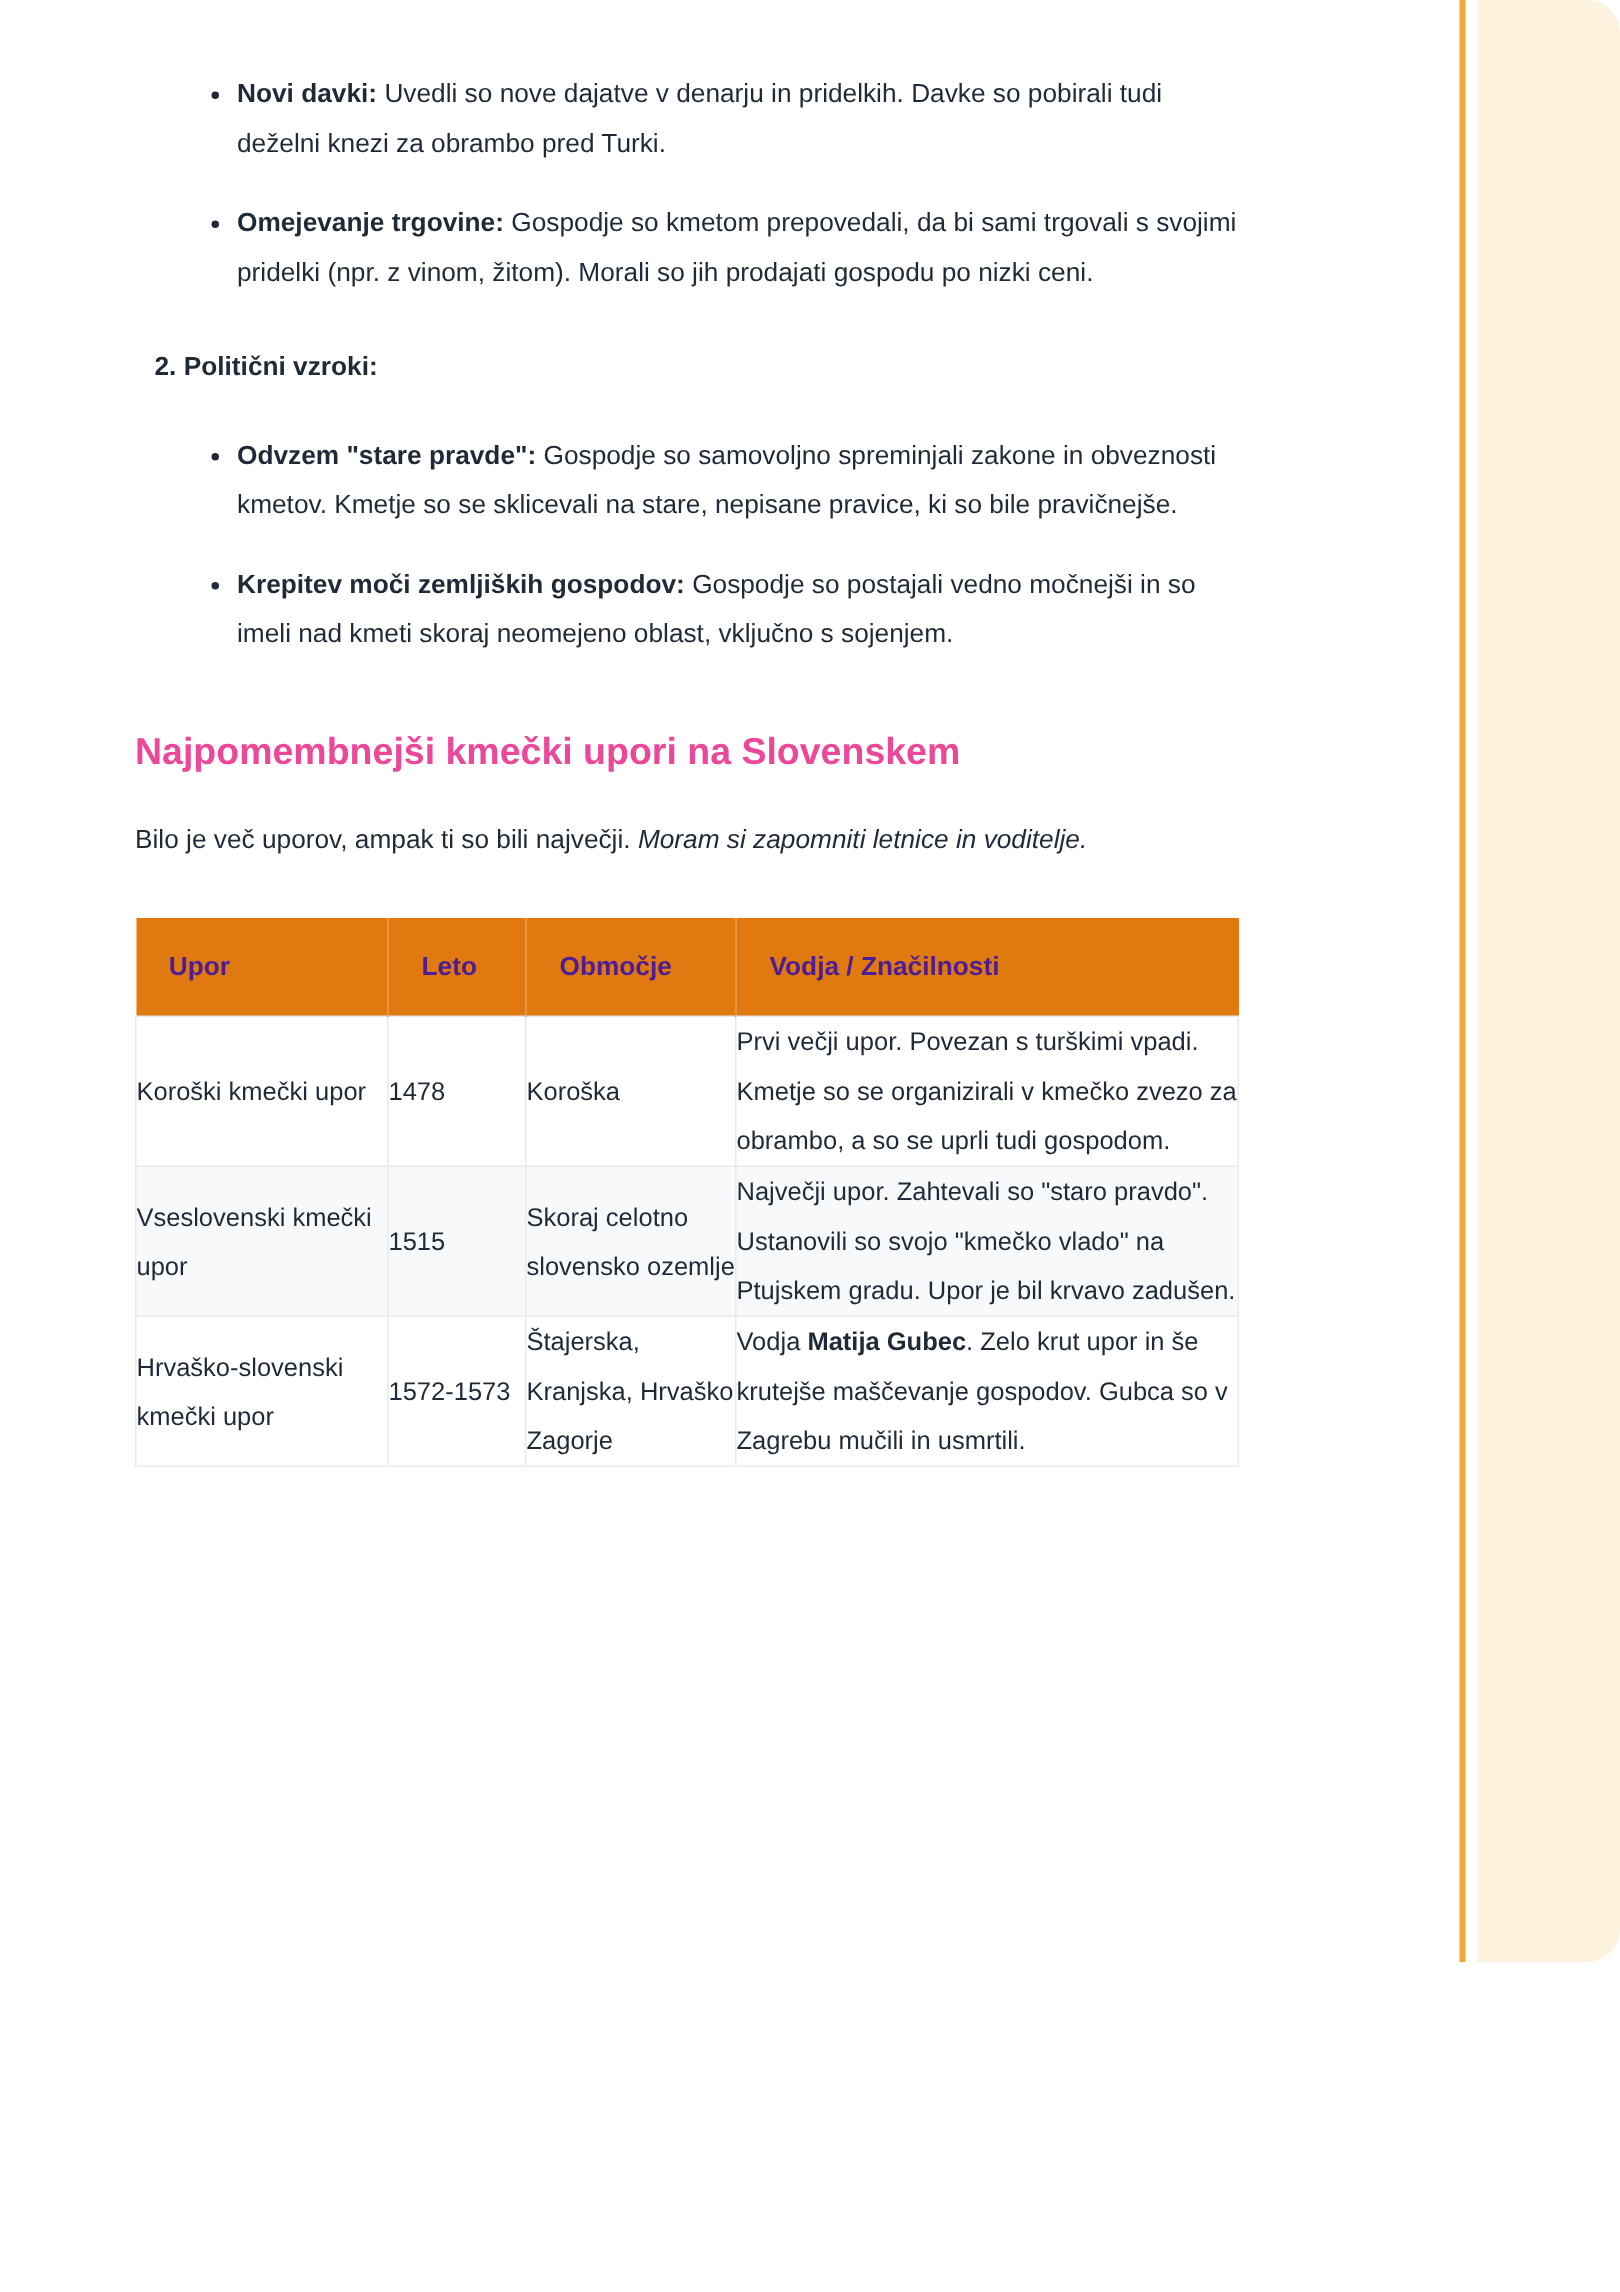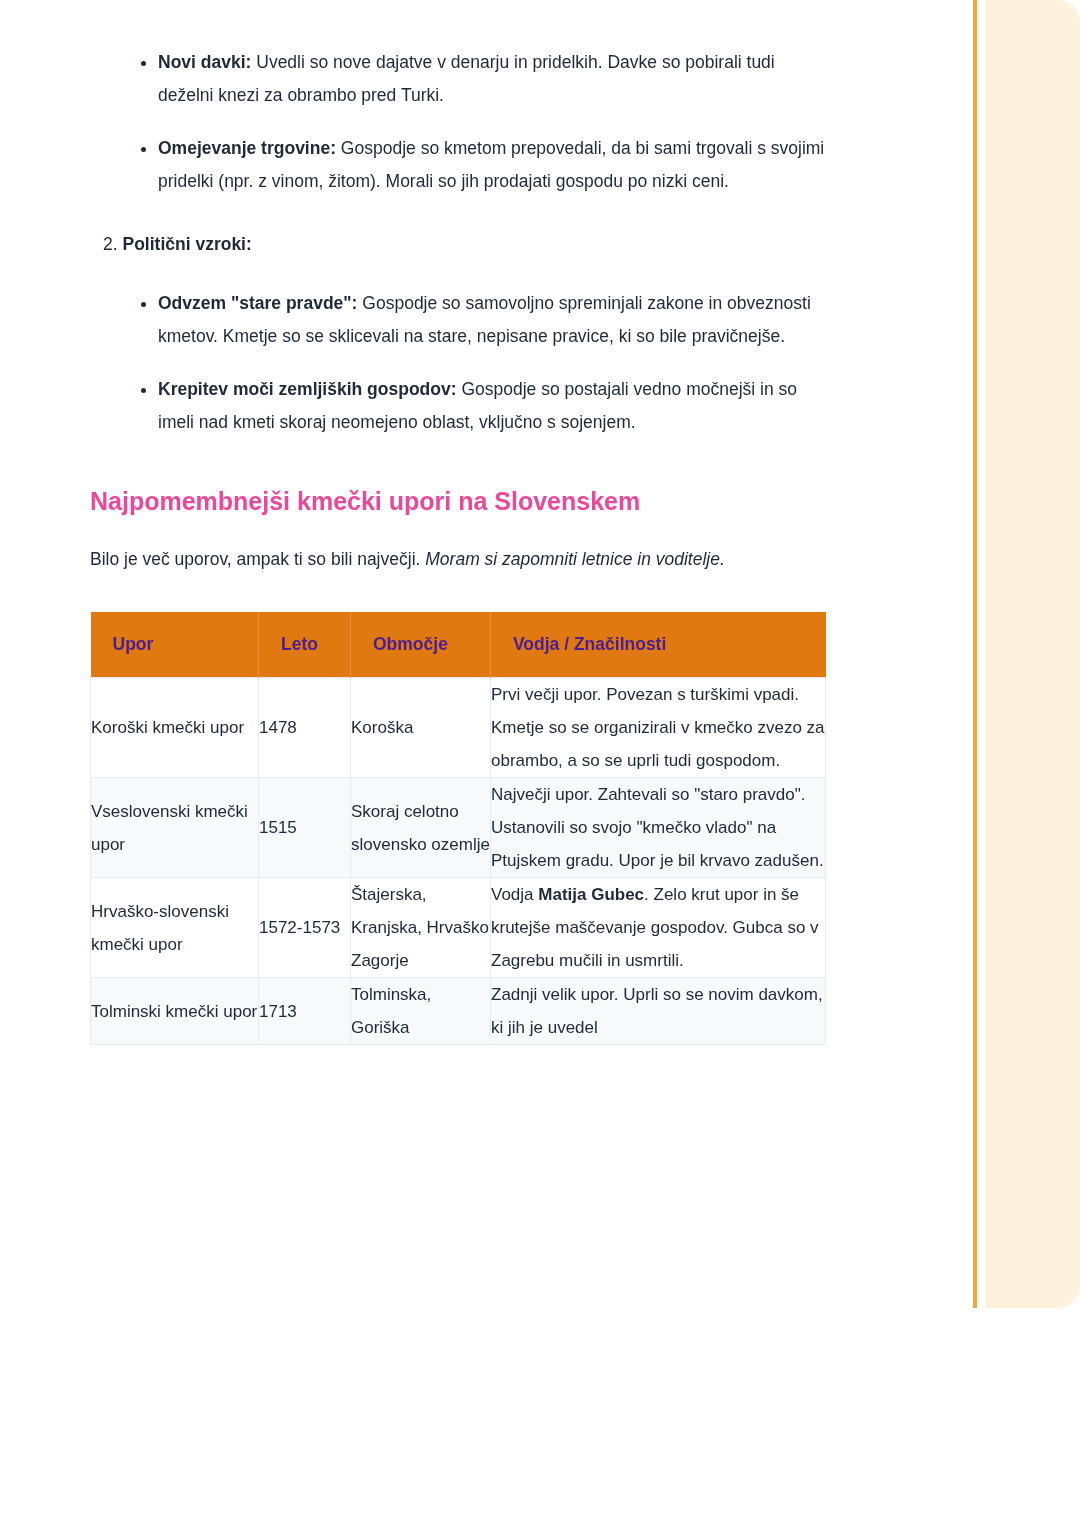--- a/index.html
+++ b/index.html
@@ -32,21 +32,21 @@
     width: 740px;
     padding-top: 46px;
     font-size: 17.5px;
     line-height: 33px;
   }
   ul.bullet-list {
     list-style: disc outside;
     padding-left: 68px;
   }
   ul.bullet-list li { margin-bottom: 20px; }
-  .numbered-heading { padding-left: 13px; margin: 30px 0 26px; }
+  .numbered-heading { padding-left: 13px; margin: 30px 0 26px; font-weight: bold; }
   .section-heading {
     color: #ec4899;
     font-size: 25px;
     line-height: 32px;
     font-weight: 700;
     margin: 46px 0 26px;
   }
   .intro { text-align: justify; margin-bottom: 36px; }
   table.uprisings {
     border-collapse: collapse;
@@ -155,25 +155,19 @@
           <td>1515</td>
           <td>Skoraj celotno slovensko ozemlje</td>
           <td><span>Največji upor. Zahtevali so "staro pravdo". Ustanovili so svojo "kmečko vlado" na Ptujskem gradu. Upor je bil krvavo zadušen.</span><strong></strong><span></span></td>
         </tr>
         <tr>
           <td>Hrvaško-slovenski kmečki upor</td>
           <td>1572-1573</td>
           <td>Štajerska, Kranjska, Hrvaško Zagorje</td>
           <td><span>Vodja </span><strong>Matija Gubec</strong><span>. Zelo krut upor in še krutejše maščevanje gospodov. Gubca so v Zagrebu mučili in usmrtili.</span></td>
         </tr>
-        <tr>
-          <td>Tolminski kmečki upor</td>
-          <td>1713</td>
-          <td>Tolminska, Goriška</td>
-          <td><span>Zadnji velik upor. Uprli so se novim davkom, ki jih je uvedel</span><strong></strong><span></span></td>
-        </tr>
       </tbody>
     </table>
 
   </div>
 
   <div class="watermark">(c) Knowunity 2025</div>
 </div>
 
 </body></html>

